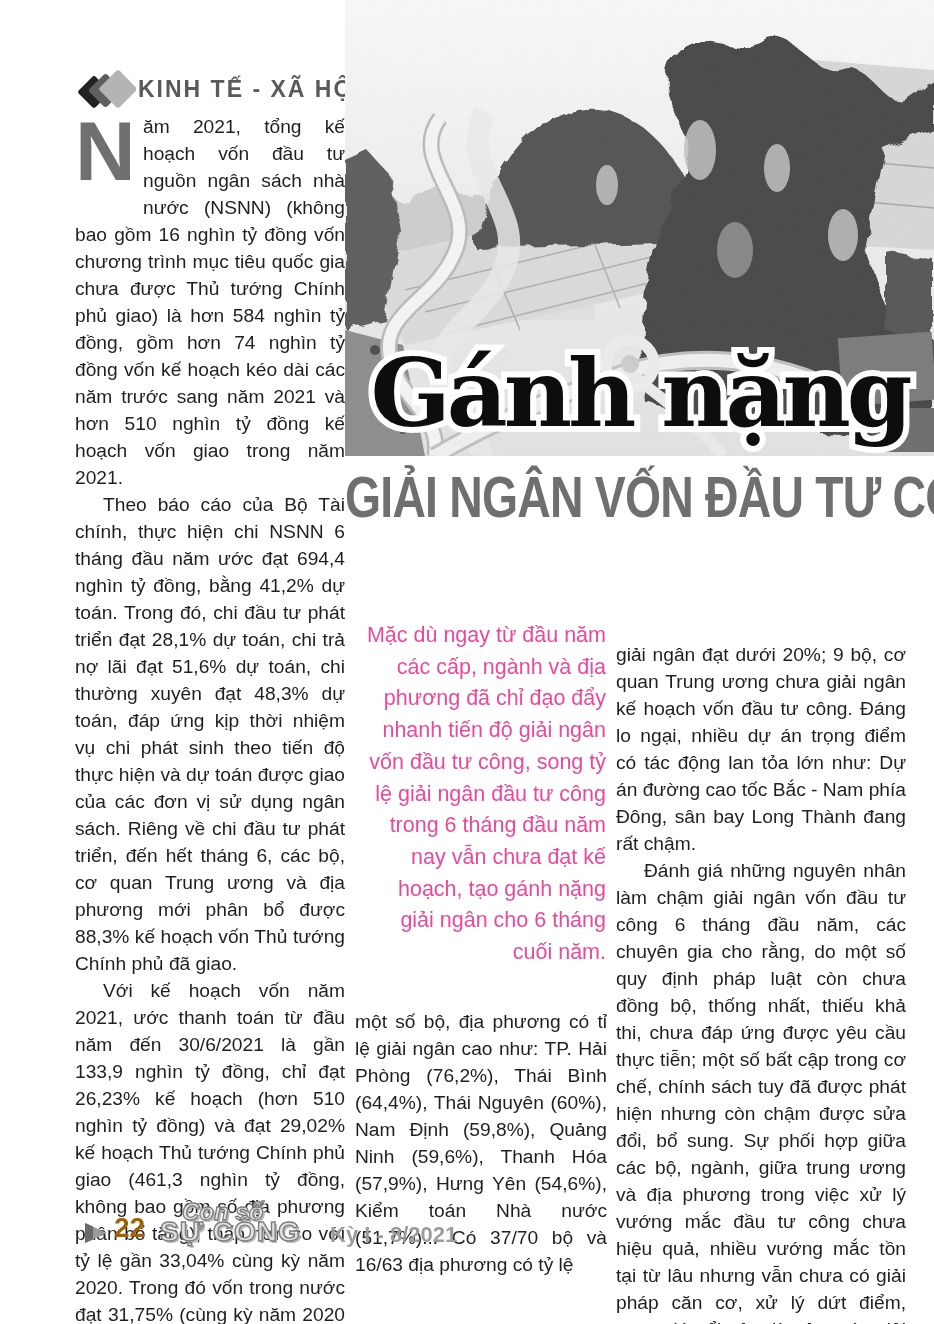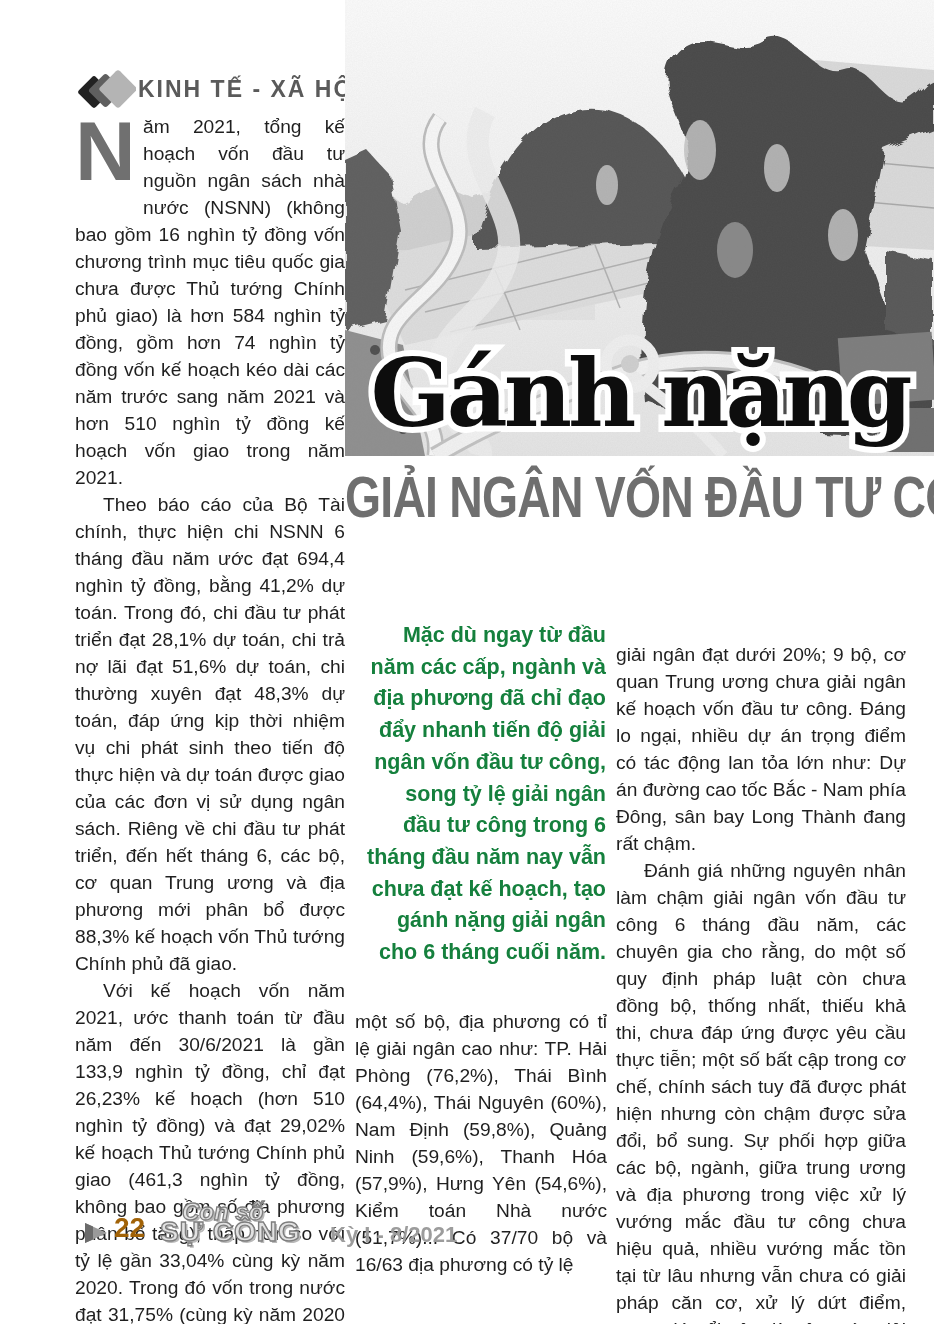--- a/index.html
+++ b/index.html
@@ -35,21 +35,21 @@
   .col p.noindent{text-indent:0;}
   .left-col{left:75px;top:113px;width:270px;}
   .mid-col{left:355px;top:1008px;width:252px;}
   .right-col{left:616px;top:641px;width:290px;}
 
   .dropcap{float:left;font-size:84px;line-height:64px;height:76px;width:60px;
            font-weight:bold;color:#707070;margin:6px 8px 0 0;}
 
   
   .intro{position:absolute;left:364px;top:620px;width:242px;text-align:right;
-         font-weight:bold;font-size:21.5px;line-height:31.7px;color:#15803d;}
+         font-weight:normal;font-size:21.5px;line-height:31.7px;color:#ec4899;}
 
   
   .ftr-arrow{position:absolute;left:83px;top:1221px;width:26px;height:24px;}
   .ftr-page{position:absolute;left:114px;top:1212px;font-size:28px;font-weight:bold;color:#a16207;}
   .ftr-logo{position:absolute;left:160px;top:1200px;width:160px;line-height:1;}
   .ftr-logo .l1{display:block;margin-left:22px;font-size:24px;font-weight:bold;font-style:italic;
         color:#e2e2e2;-webkit-text-stroke:1.3px #7e7e7e;text-shadow:2px 2px 0 #b9b9b9;}
   .ftr-logo .l2{display:block;margin-top:-6px;font-size:28px;font-weight:bold;
         letter-spacing:1px;color:#e2e2e2;-webkit-text-stroke:1.4px #7e7e7e;
         text-shadow:2px 2px 0 #b9b9b9;}

